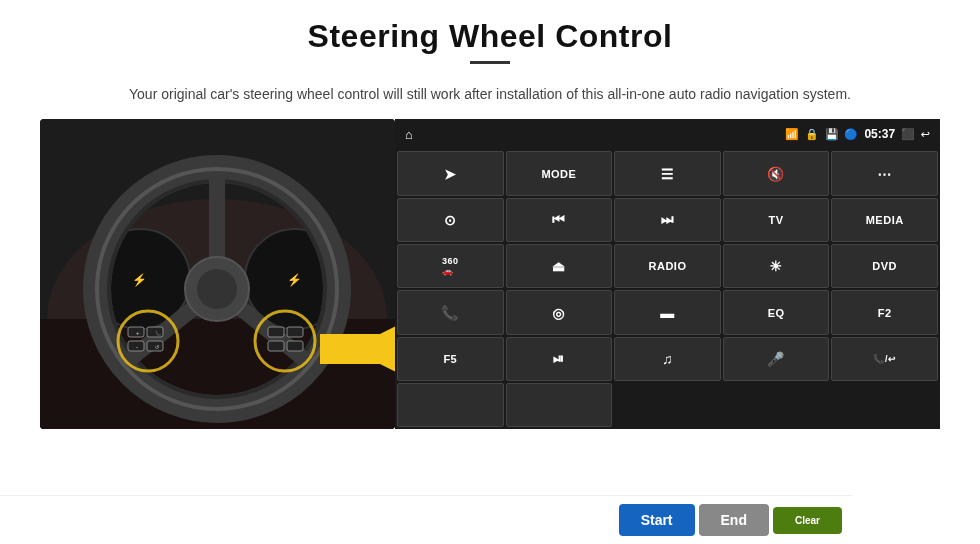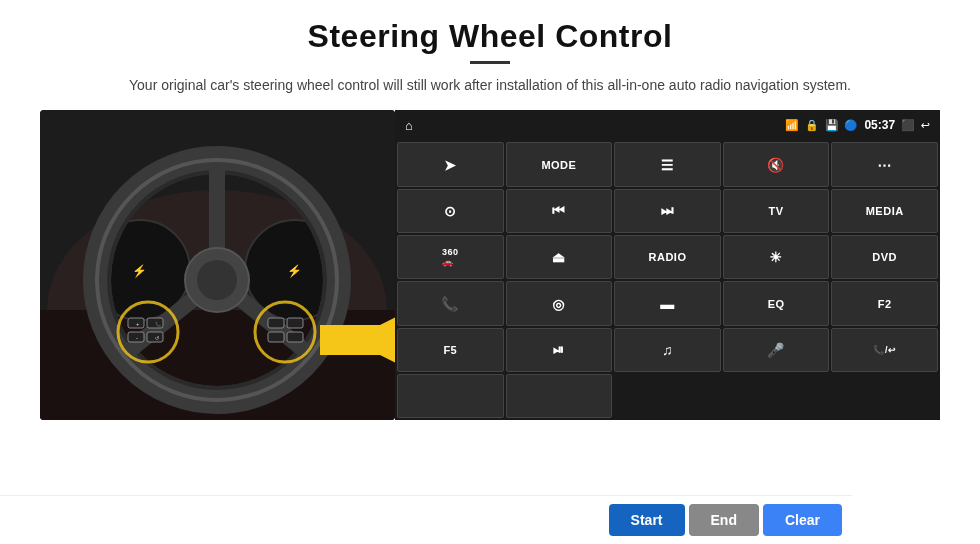--- a/index.html
+++ b/index.html
@@ -35,20 +35,21 @@
       margin: 0 auto 10px;
     }
 
     .subtitle {
       font-size: 14px;
       color: #444;
       text-align: right;
       line-height: 1.6;
       margin-bottom: 14px;
       max-width: 740px;
+      margin-top: 9px;
     }
 
     .content-area {
       display: flex;
       flex-direction: row;
       align-items: flex-start;
       width: 100%;
       gap: 0;
     }
 
@@ -168,25 +169,25 @@
       color: #fff;
       border: none;
       padding: 8px 22px;
       font-size: 14px;
       font-weight: bold;
       border-radius: 4px;
       cursor: pointer;
     }
 
     .btn-clear {
-      background: #3b82f6;
+      background: #4d7c0f;
       color: #fff;
       border: none;
       padding: 8px 22px;
-      font-size: 14px;
+      font-size: 10px;
       font-weight: bold;
       border-radius: 4px;
       cursor: pointer;
     }
 
     
     svg.sw {
       width: 100%;
       height: 100%;
     }

